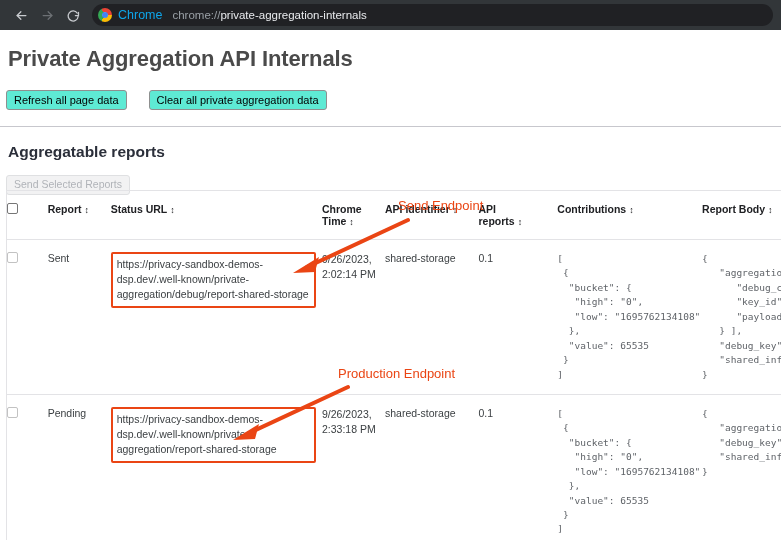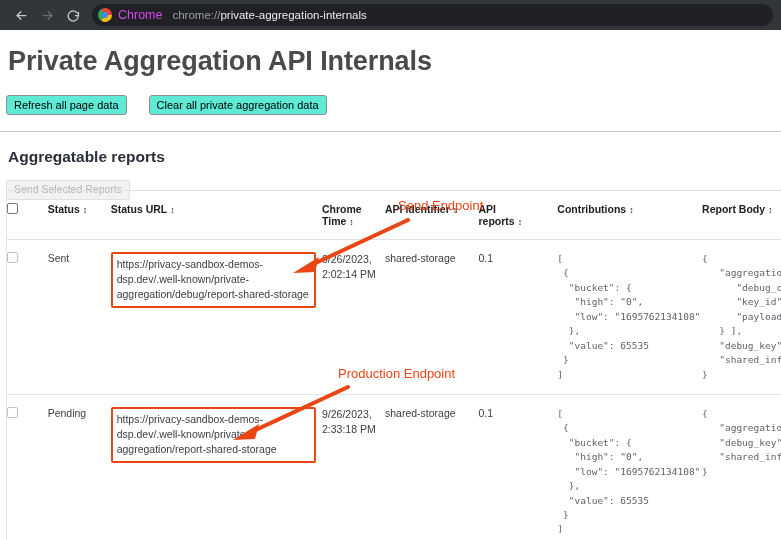--- a/index.html
+++ b/index.html
@@ -48,21 +48,21 @@
       conic-gradient(from -30deg, #ea4335 0deg 120deg, #fbbc05 120deg 240deg, #34a853 240deg 360deg);
     position: relative;
   }
   .chrome-logo::after {
     content: "";
     position: absolute; left: 50%; top: 50%;
     width: 6px; height: 6px; margin: -3px 0 0 -3px;
     border-radius: 50%; background: #4285f4;
   }
   .omni-label {
-    color: #d946ef;
+    color: #0ea5e9;
     font-size: 12.5px;
     margin-left: 6px;
     white-space: nowrap;
     flex: 0 0 auto;
   }
   .omni-url {
     color: #9aa0a6;
     font-size: 11.5px;
     margin-left: 10px;
     white-space: nowrap;
@@ -72,21 +72,21 @@
   .omni-url b { color: #e8eaed; font-weight: 400; }
 
   
   .page {
     position: absolute; left: 0; top: 30px;
     width: 781px; height: 510px;
     background: #fff;
     overflow: hidden;
   }
   .page-title {
-    font-size: 27px;
+    font-size: 22px;
     font-weight: bold;
     color: #4a4a4a;
     margin: 16px 0 0 8px;
     letter-spacing: -0.1px;
   }
   .btn-row {
     margin: 18px 0 0 6px;
     display: flex; align-items: center;
     gap: 22px;
   }
@@ -261,21 +261,21 @@
   <button class="btn-send">Send Selected Reports</button>
 
   
   <div class="table-wrap">
     <table class="reports">
       <thead>
         <tr>
           <th class="col-cb">
             <span class="cb"></span>
           </th>
-          <th class="col-st"><span>Status</span><span class="sort">↕</span></th>
+          <th class="col-st"><span>Report</span><span class="sort">↕</span></th>
           <th class="col-url"><span>Status URL</span><span class="sort">↕</span></th>
           <th class="col-time"><span>Chrome Time</span><span class="sort">↕</span></th>
           <th class="col-api"><span>API identifier</span><span class="sort">↕</span></th>
           <th class="col-ver"><span>API reports</span><span class="sort">↕</span></th>
           <th class="col-con"><span class="pad-con">Contributions</span><span class="sort">↕</span></th>
           <th class="col-body"><span>Report Body</span><span class="sort">↕</span></th>
         </tr>
       </thead>
       <tbody>
         <tr style="height:152px">

